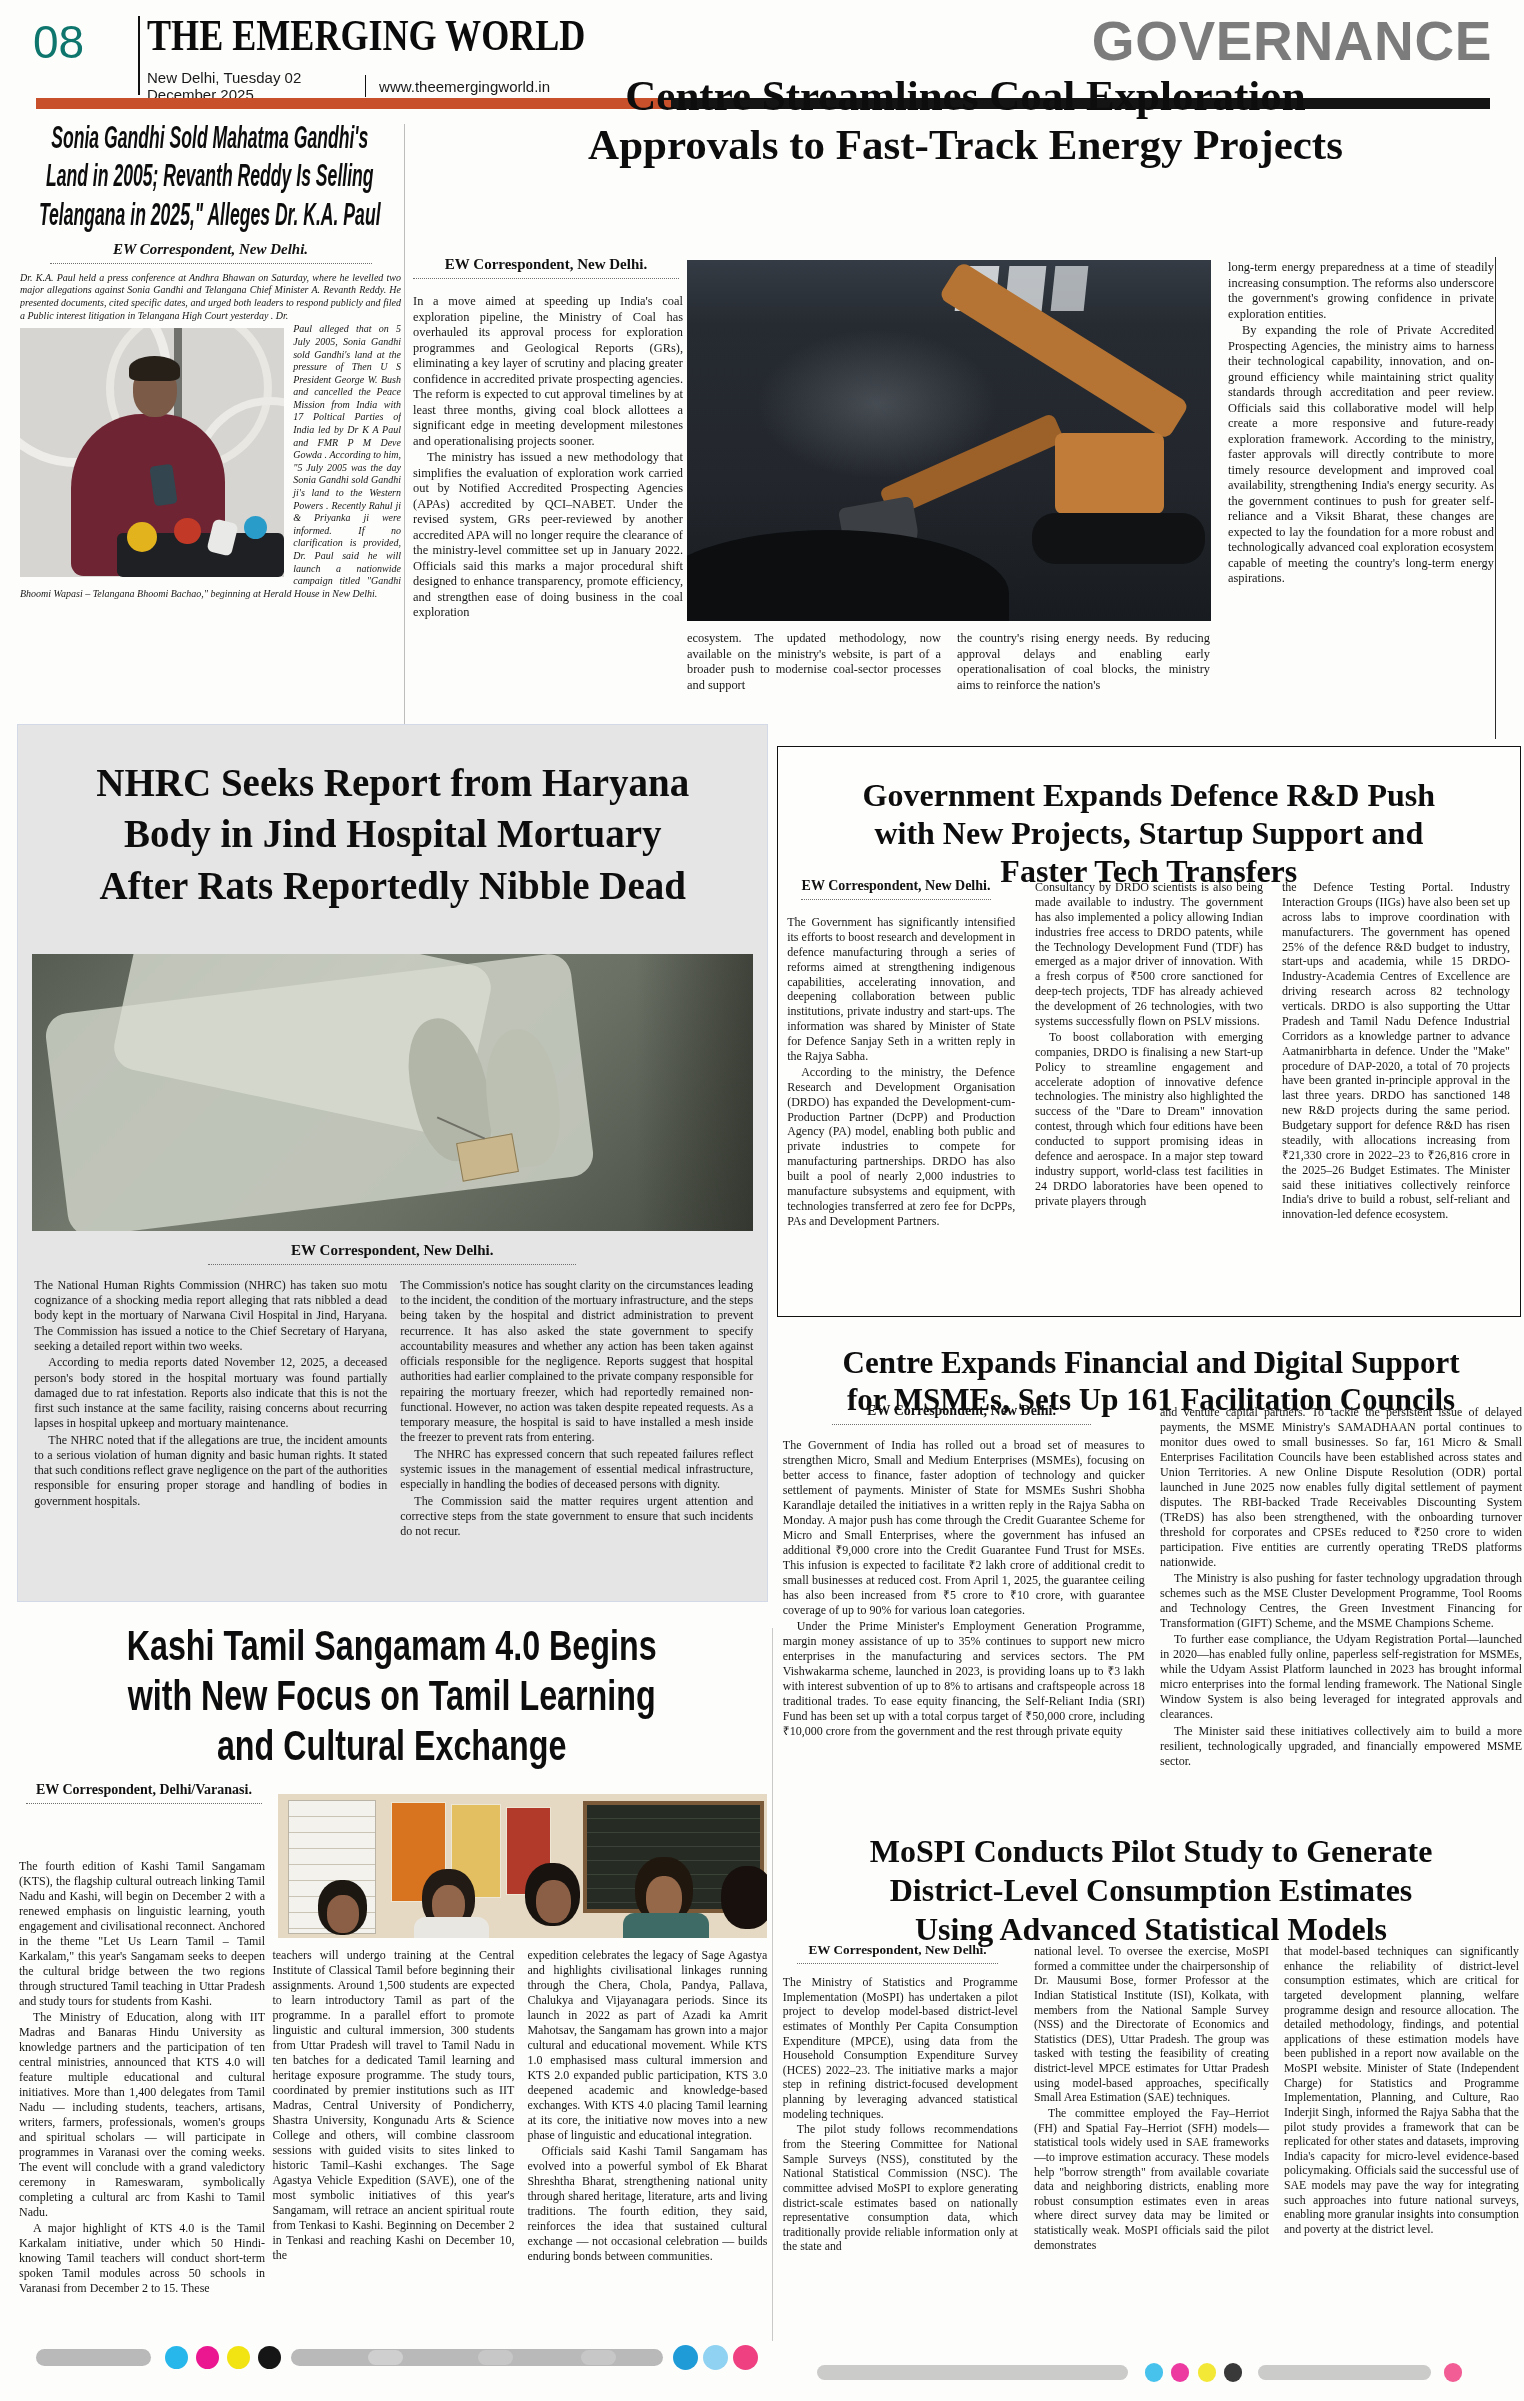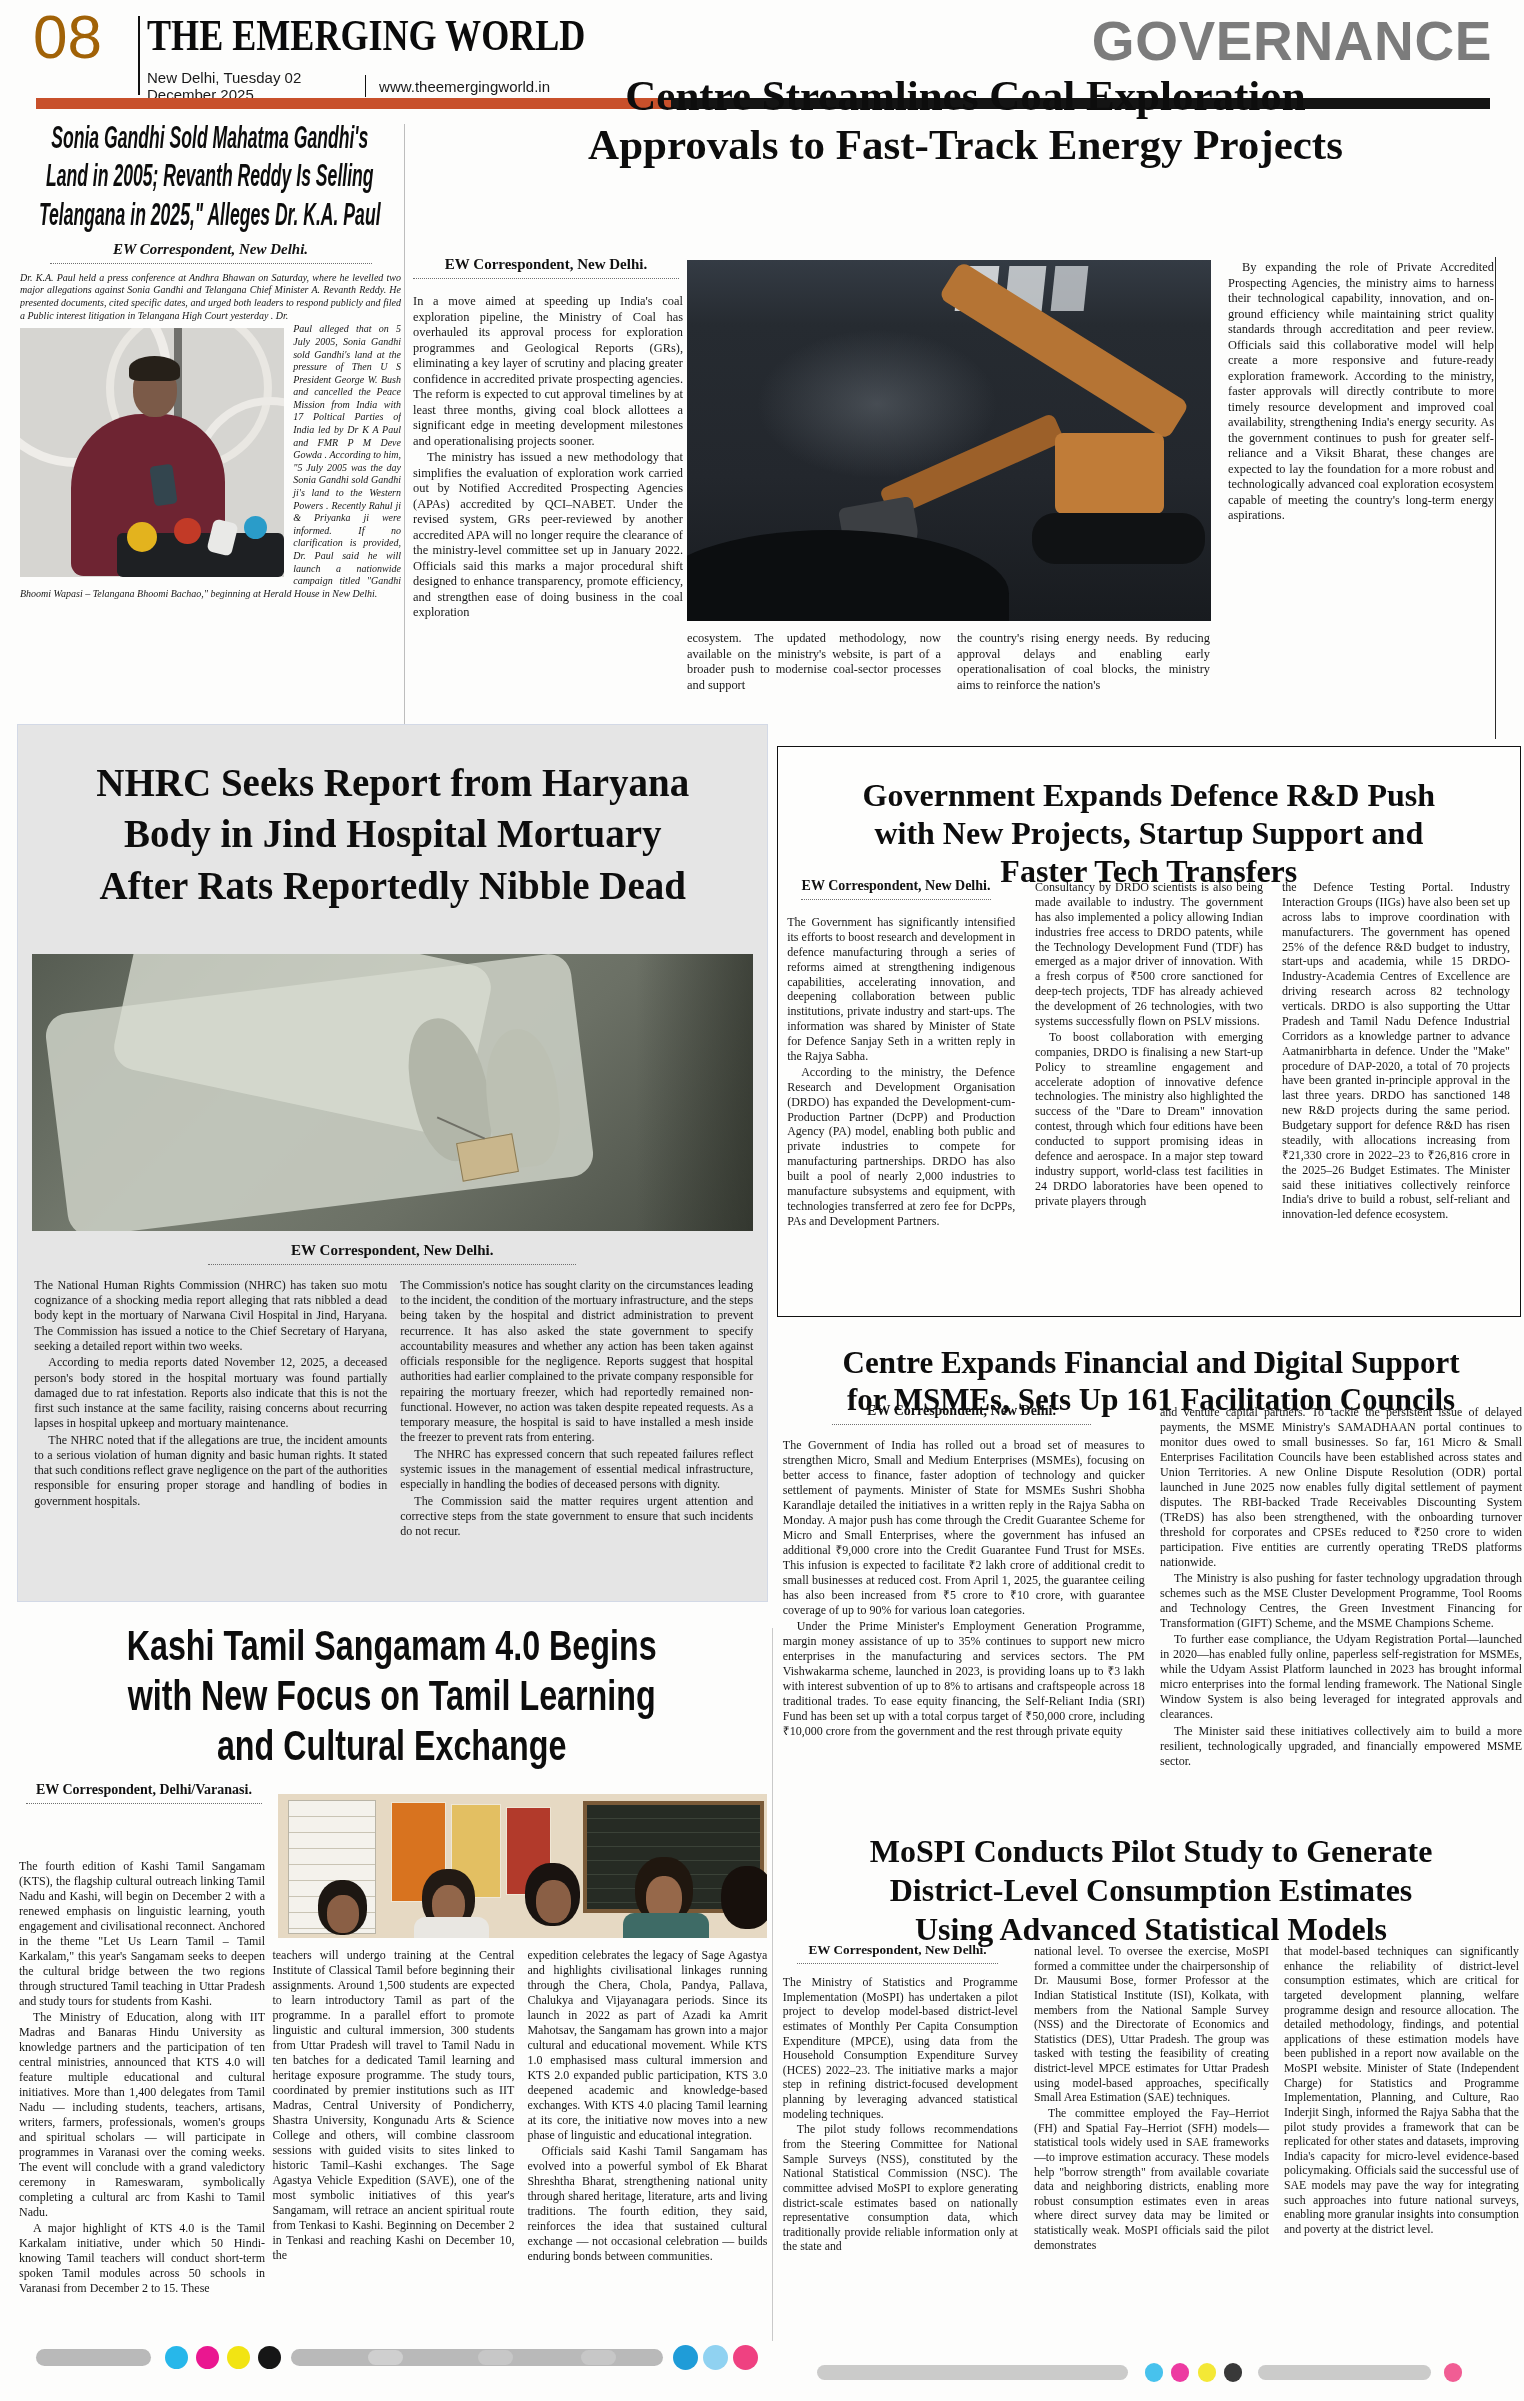--- a/index.html
+++ b/index.html
@@ -21,21 +21,21 @@
   .rule-v{position:absolute;background:#9a9aa0;}
   .dot{position:absolute;border-radius:50%;}
   .gbar{position:absolute;background:#b9b9b9;border-radius:10.4px;}
 </style>
 </head>
 <body>
 
 <div id="page">
 
   <div class="abs" style="left:0;top:0;width:1525px;height:112px;">
-    <div class="abs" style="left:33px;top:1px;font-family:'Liberation Sans',sans-serif;font-size:62px;font-weight:400;color:#a16207;">08</div>
+    <div class="abs" style="left:33px;top:15px;font-family:'Liberation Sans',sans-serif;font-size:46px;font-weight:400;color:#0f766e;">08</div>
     <div class="abs" style="left:138px;top:16px;width:1.7px;height:79px;background:#111;"></div>
     <div class="abs" style="left:147px;top:10.4px;width:403px;height:92px;">
       <div class="cond" style="width:491px;transform:scaleX(0.82);">
         <span class="hline" style="font-family:'Liberation Serif',serif;font-weight:700;font-size:44px;color:#0b0b0b;text-align:center;">THE EMERGING WORLD</span>
       </div>
       <div style="display:flex;align-items:center;margin-top:8px;">
         <span style="font-family:'Liberation Sans',sans-serif;font-size:15px;color:#1a1a1a;">New Delhi, Tuesday 02 December 2025</span>
         <span style="display:inline-block;width:1.7px;height:22px;background:#111;margin:0 12.7px;"></span>
         <span style="font-family:'Liberation Sans',sans-serif;font-size:15px;color:#1a1a1a;">www.theemergingworld.in</span>
       </div>
@@ -99,20 +99,21 @@
       <div style="left:-35px;top:270px;width:357px;height:127px;background:#0c0e10;border-radius:50% 50% 0 0;"></div>
       <div style="left:69px;top:69px;width:242px;height:150px;background:radial-gradient(ellipse,#8a939b55,#8a939b00 70%);"></div>
     </div>
     <div class="body" style="position:absolute;left:281px;top:586px;width:254px;height:101px;font-size:12.4px;line-height:1.25;">
       <p>ecosystem. The updated methodology, now available on the ministry's website, is part of a broader push to modernise coal-sector processes and support</p>
     </div>
     <div class="body" style="position:absolute;left:551px;top:586px;width:253px;height:101px;font-size:12.4px;line-height:1.25;">
       <p>the country's rising energy needs. By reducing approval delays and enabling early operationalisation of coal blocks, the ministry aims to reinforce the nation's</p>
     </div>
     <div class="body" style="position:absolute;left:822px;top:215px;width:266px;height:476px;font-size:12.4px;line-height:1.25;">
+      <p>long-term energy preparedness at a time of steadily increasing consumption. The reforms also underscore the government's growing confidence in private exploration entities.</p>
       <p class="ind">By expanding the role of Private Accredited Prospecting Agencies, the ministry aims to harness their technological capability, innovation, and on-ground efficiency while maintaining strict quality standards through accreditation and peer review. Officials said this collaborative model will help create a more responsive and future-ready exploration framework. According to the ministry, faster approvals will directly contribute to more timely resource development and improved coal availability, strengthening India's energy security. As the government continues to push for greater self-reliance and a Viksit Bharat, these changes are expected to lay the foundation for a more robust and technologically advanced coal exploration ecosystem capable of meeting the country's long-term energy aspirations.</p>
     </div>
     <div style="position:absolute;left:1089px;top:212px;width:1.2px;height:482px;background:#2a2a2a;"></div>
   </div>
 
   <div class="art" style="left:17.3px;top:724px;width:749px;height:876px;background:#e5e5e5;border:0.6px solid #d3d9e6;">
     <div class="hl-serif" style="position:absolute;left:11.5px;top:8px;width:726px;font-size:39px;line-height:1.32;">
       <span class="hline">NHRC Seeks Report from Haryana</span>
       <span class="hline">Body in Jind Hospital Mortuary</span>
       <span class="hline">After Rats Reportedly Nibble Dead</span>

